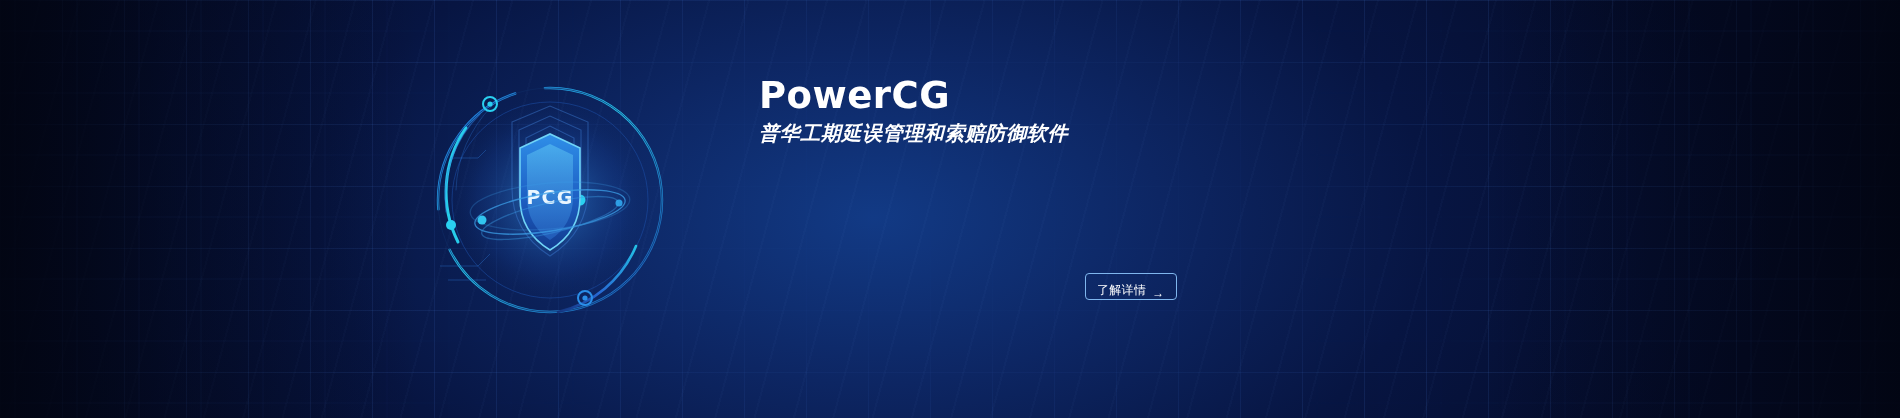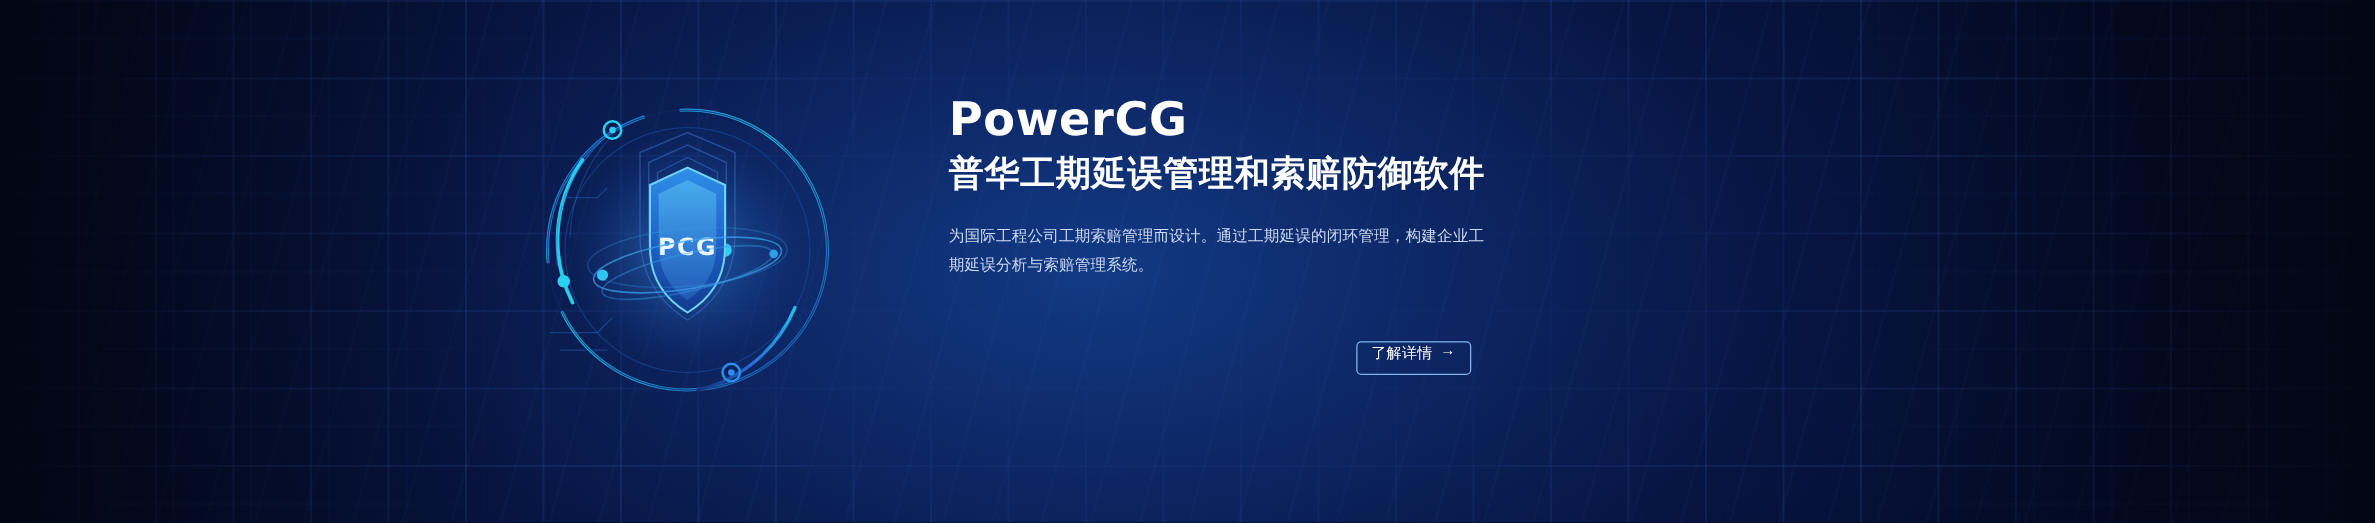--- a/index.html
+++ b/index.html
@@ -82,40 +82,41 @@
   .title-en {
     font-size:37px;
     font-weight:700;
     letter-spacing:.5px;
     color:#ffffff;
     line-height:1.08;
     font-family:"DejaVu Sans", sans-serif;
   }
   .title-cn {
     margin-top:5px;
-    font-size:28px;
+    font-size:20px;
     font-weight:700;
     letter-spacing:.6px;
     color:#ffffff;
     line-height:1.25;
+    font-style:italic;
   }
   .desc {
     margin-top:22px;
     width:440px;
     font-size:12.5px;
     line-height:1.85;
     color:#cdd9f2;
     letter-spacing:.1px;
   }
 
   .cta {
     position:absolute;
     left:1085px; top:273px;
     display:inline-flex;
-    align-items:flex-start;
+    align-items:flex-end;
     justify-content:center;
     gap:6px;
     min-width:74px;
     height:27px;
     padding:0 11px;
     border:1px solid #7fb6ee;
     border-radius:4px;
     background:transparent;
     color:#ffffff;
     font-size:12px;
@@ -211,21 +212,20 @@
           <path d="M20 196 L58 196 L70 184"></path>
           <path d="M28 210 L66 210"></path>
           <path d="M30 88 L58 88 L66 80"></path>
         </g>
       </svg>
     </div>
 
     <div class="text-block">
       <div class="title-en">PowerCG</div>
       <div class="title-cn">普华工期延误管理和索赔防御软件</div>
-      <div class="desc">为国际工程公司工期索赔管理而设计。通过工期延误的闭环管理，构建企业工期延误分析与索赔管理系统。</div>
     </div>
 
     <button class="cta">
       <span>了解详情</span>
       <span class="arrow">→</span>
     </button>
 
   </div>
 </div>
 

